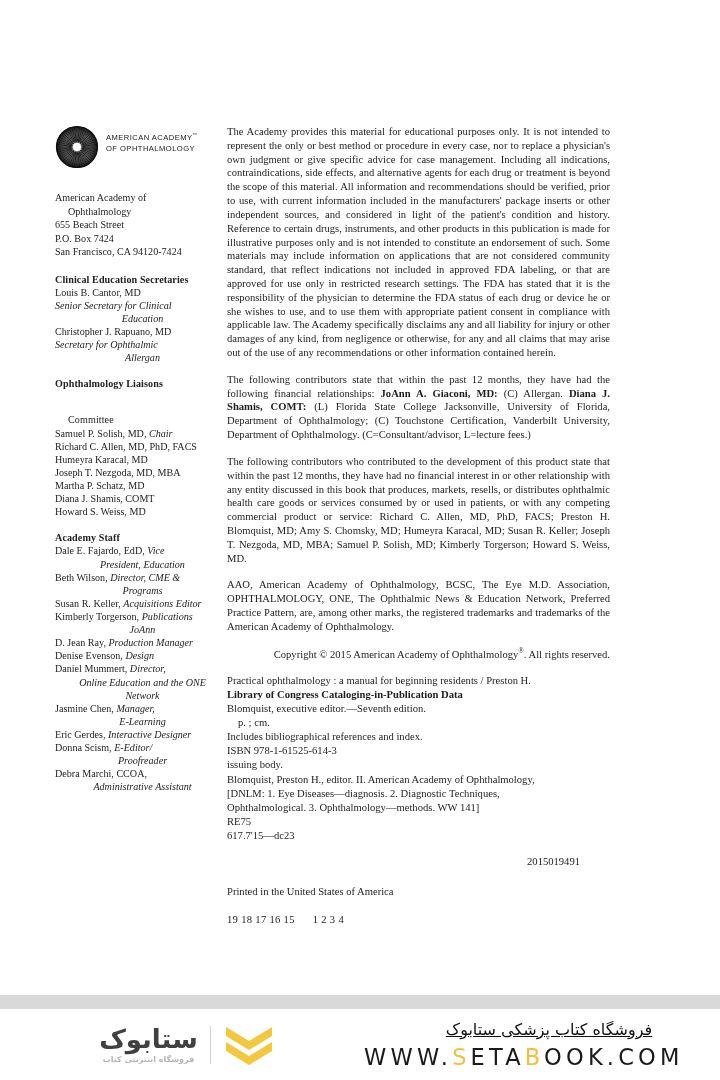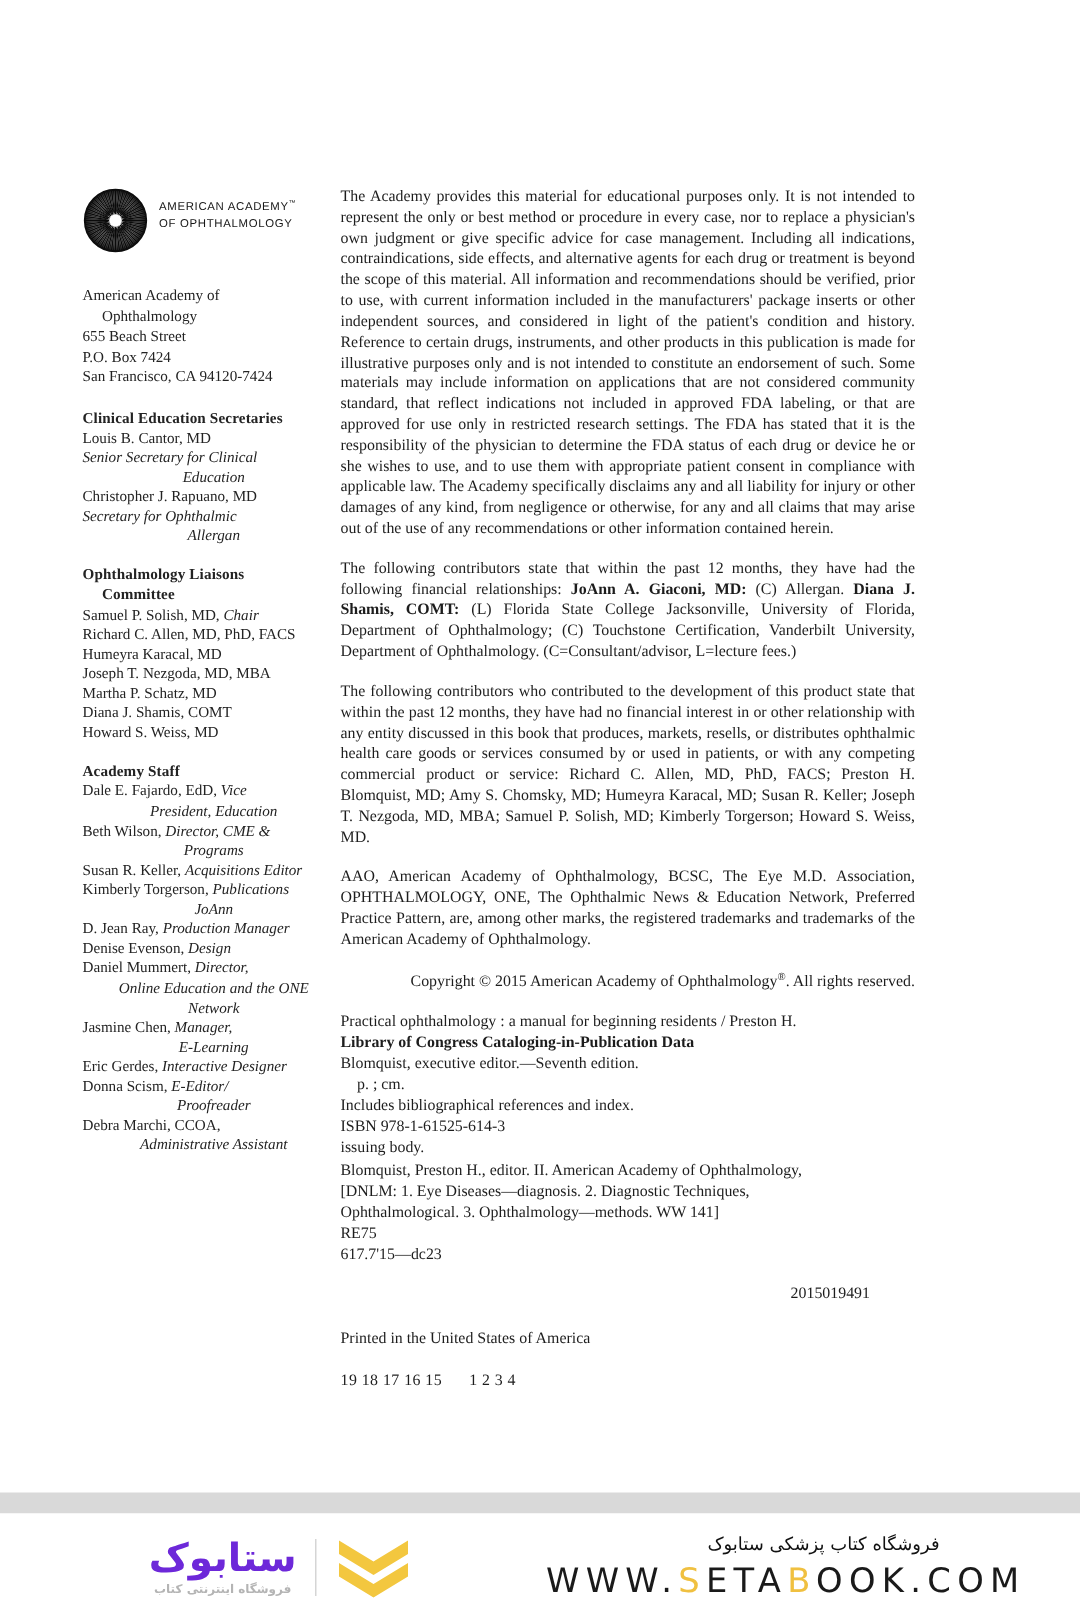--- a/index.html
+++ b/index.html
@@ -68,21 +68,21 @@
 
   .addr { margin-bottom: 14px; line-height: 1.34; }
   .addr .ind { padding-left: 13px; display: block; }
 
   .block { margin-bottom: 13px; }
   .block-head {
     font-weight: bold;
     letter-spacing: .1px;
     margin-bottom: 0px;
   }
-  .block-head .ind { padding-left: 13px; display: block; font-weight: bold; }
+  .block-head .ind { padding-left: 13px; display: block; font-weight: normal; margin-top: 23px; }
   .ln { display: block; }
   .ln .it { font-style: italic; }
   .ln.ind { padding-left: 13px; text-align: center; }
   .it { font-style: italic; }
 
   
   .col-right {
     flex: 1 1 auto;
     font-size: 10.6px;
     line-height: 1.305;
@@ -139,21 +139,21 @@
     padding-left: 14px;
   }
   .seta-logo { display: flex; align-items: center; }
   .seta-word {
     display: flex; flex-direction: column;
     align-items: center;
   }
   .seta-fa {
     font-family: "DejaVu Sans", sans-serif;
     font-size: 26px;
-    color: #6d28d9;
+    color: #404040;
     line-height: 1;
     direction: rtl;
     font-weight: bold;
   }
   .seta-sub {
     font-family: "DejaVu Sans", sans-serif;
     font-size: 8px;
     color: #b4b4b4;
     direction: rtl;
     margin-top: 3px;
@@ -171,26 +171,27 @@
     flex: 1 1 auto;
     height: 71px;
     display: flex;
     flex-direction: column;
     justify-content: center;
     align-items: flex-start;
     padding-left: 4px;
   }
   .foot-fa {
     font-family: "DejaVu Sans", sans-serif;
-    font-size: 12px;
+    font-size: 16px;
     color: #111;
     direction: rtl;
     margin-bottom: 5px;
     padding-left: 14px;
     align-self: center;
+    text-decoration: underline;
   }
   .foot-url {
     font-family: "DejaVu Sans", sans-serif;
     font-size: 22.5px;
     letter-spacing: 4.2px;
     color: #1a1a1a;
     font-weight: normal;
   }
   .foot-url .y { color: #F0C040; }
 </style>

